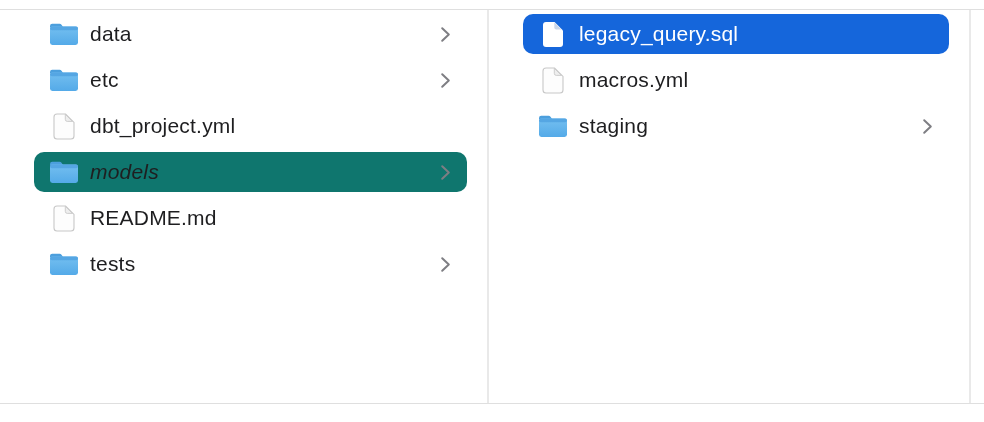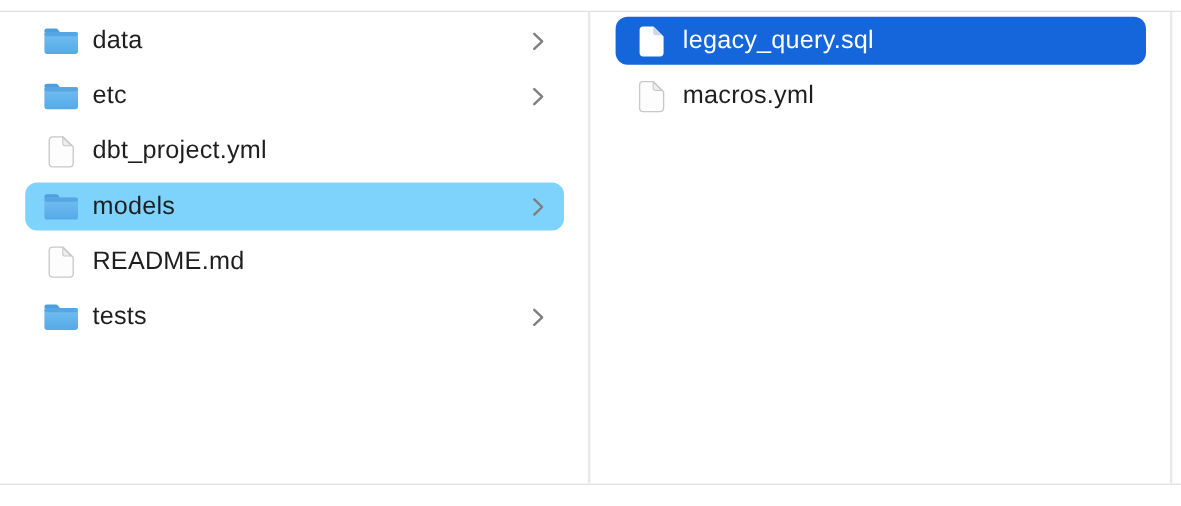--- a/index.html
+++ b/index.html
@@ -8,34 +8,34 @@
     font-family:"Liberation Sans", sans-serif;
     position:relative;overflow:hidden;
   }
   .browser{
     position:absolute;left:0;top:9px;width:984px;height:395px;
     box-sizing:border-box;
     border-top:1px solid #dfdfdf;
     border-bottom:1px solid #dfdfdf;
     display:flex;background:#ffffff;
   }
-  .col{height:100%;overflow:hidden;box-sizing:border-box;}
+  .col{height:100%;overflow:hidden;box-sizing:border-box;padding-left:13px;}
   .col-1{width:492px;border-right:2px solid #e9e9e9;}
   .col-2{width:485px;border-right:2px solid #e9e9e9;}
   .col-3{flex:1;}
   ul.filelist{list-style:none;margin:0;padding:2px 0 0 0;}
   li.row{height:44px;}
   .inner{
     height:40px;margin:2px 20px 2px 21px;border-radius:10px;
     padding:0 16px 0 15px;box-sizing:border-box;
     display:flex;align-items:center;
   }
   .sel-active{background:#1566db;align-items:center;}
   .sel-active .label{color:#ffffff;}
-  .sel-inactive{background:#7dd3fc;}
+  .sel-inactive{background:#0f766e;font-style:italic;}
   .icon-slot{
     width:30px;flex:none;display:flex;align-items:center;justify-content:center;
     margin-right:11px;
   }
   .label{
     font-size:21px;color:#1e1e20;letter-spacing:0.2px;white-space:nowrap;
     flex:0 1 auto;
   }
   .chev{margin-left:auto;flex:none;display:flex;align-items:center;}
 </style>
@@ -178,19 +178,36 @@
           <span class="icon-slot">
             <svg width="24" height="29" viewBox="0 0 24 29">
                 <path d="M2 5 q0-3 3-3 h8.6 L22 10.4 V24 q0 3-3 3 H5 q-3 0-3-3 z" fill="#fdfdfd" stroke="#c8c8c8" stroke-width="1.1"></path>
                 <path d="M13.3 2.3 v5.1 q0 2 2 2 h5.1 z" fill="#eeeeee" stroke="#c8c8c8" stroke-width="0.9"></path>
               </svg>
           </span>
           <span class="label">macros.yml</span>
         </div>
       </li>
 
+      <li class="row">
+        <div class="inner">
+          <span class="icon-slot">
+            <svg width="30" height="24" viewBox="0 0 30 24">
+                <path d="M1 8 V4 q0-2.2 2.2-2.2 h7.4 q1.2 0 1.9 1 l1.6 2.2 H1 z" fill="#4c9fdd"></path>
+                <rect x="1" y="4.6" width="28" height="18.4" rx="2.4" fill="url(#fgrad)"></rect>
+                <rect x="1" y="4.6" width="28" height="3.6" rx="1.8" fill="#55a6e3"></rect>
+              </svg>
+          </span>
+          <span class="label">staging</span>
+          <span class="chev">
+            <svg width="11" height="17" viewBox="0 0 11 17">
+                <path d="M2.2 2.2 L8.8 8.5 L2.2 14.8" fill="none" stroke="#7e7e83" stroke-width="2" stroke-linecap="round" stroke-linejoin="round"></path>
+              </svg>
+          </span>
+        </div>
+      </li>
 
     </ul>
   </div>
 
   <div class="col col-3"></div>
 
 </div>
 
 </body></html>

